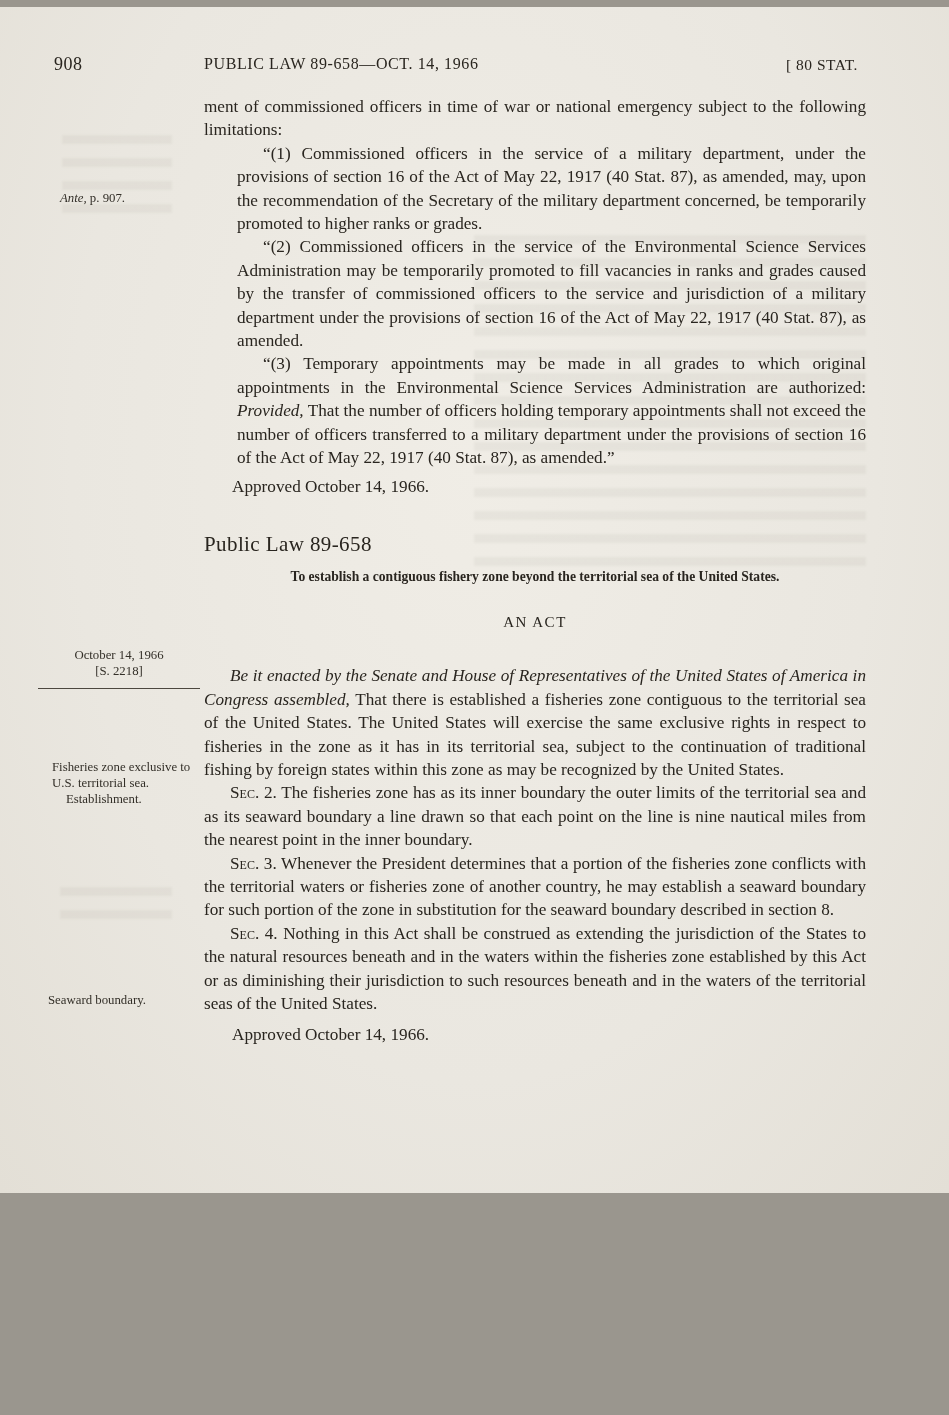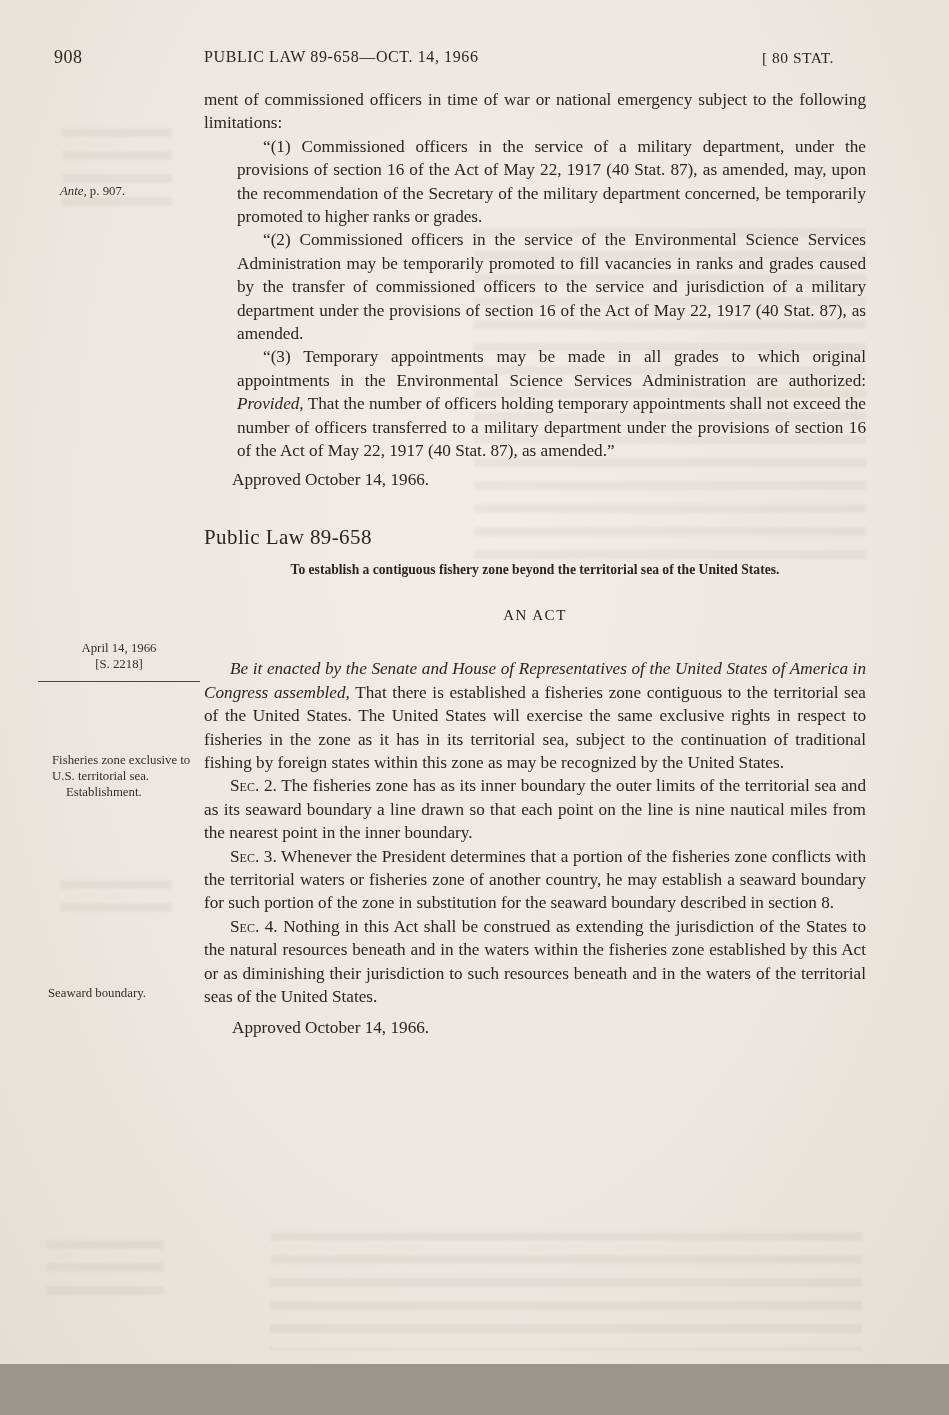--- a/index.html
+++ b/index.html
@@ -1,37 +1,37 @@
 <!DOCTYPE html>
 <html><head>
 <meta charset="utf-8">
 <style>
   html, body { margin: 0; padding: 0; background: #9a968e; }
   .page {
     position: relative;
     width: 949px;
-    height: 1364px;
-    margin: 0 auto;
+    height: 1186px;
+    margin: 7px auto;
     background: radial-gradient(ellipse at 50% 38%, #f0ede6 0%, #eae7e0 60%, #e3dfd6 100%);
     font-family: "Liberation Serif", "DejaVu Serif", serif;
     color: #29251f;
     overflow: hidden;
   }
 
   
   .runhead-num {
     position: absolute; left: 54px; top: 47px;
     font-size: 18px; letter-spacing: 0.5px;
   }
   .runhead-title {
     position: absolute; left: 204px; top: 48px; width: 662px;
     text-align: left; font-size: 16px; letter-spacing: 0.6px;
   }
   .runhead-stat {
-    position: absolute; left: 762px; top: 49px;
+    position: absolute; left: 786px; top: 49px;
     font-size: 15.5px; letter-spacing: 0.5px;
   }
 
   
   .main {
     position: absolute; left: 204px; top: 88px; width: 662px;
     font-size: 17.2px; line-height: 23.4px; text-align: justify;
   }
   .para { margin: 0; }
   .quoted { margin: 0 0 0 33px; text-indent: 26px; }
@@ -91,21 +91,21 @@
 
   <div class="bleed bleed-a"></div>
   <div class="bleed bleed-b"></div>
   <div class="bleed bleed-c"></div>
   <div class="bleed bleed-d"></div>
   <div class="bleed bleed-e"></div>
 
   <div class="mnote note-ante"><em>Ante,</em><span> p. 907.</span></div>
 
   <div class="mnote note-date">
-    <div>April 14, 1966</div>
+    <div>October 14, 1966</div>
     <div>[S. 2218]</div>
   </div>
   <div class="note-rule"></div>
 
   <div class="mnote note-fish">
     <div>Fisheries zone exclusive to U.S. territorial sea.</div>
     <div class="note-establish">Establishment.</div>
   </div>
 
   <div class="mnote note-seaward">Seaward boundary.</div>

